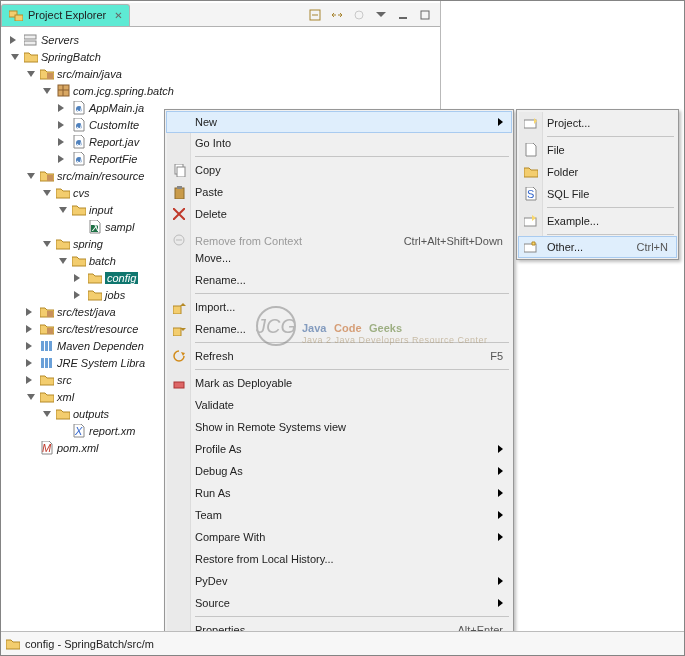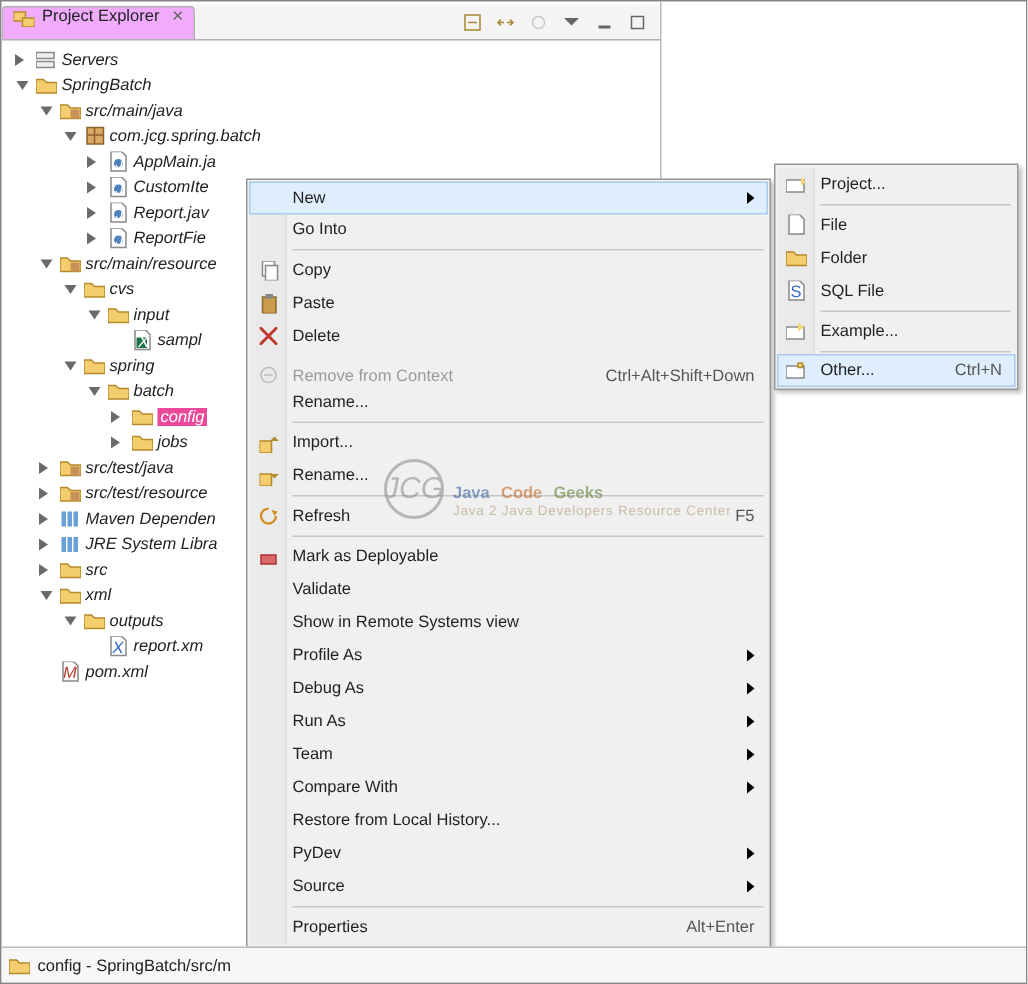--- a/index.html
+++ b/index.html
@@ -1,30 +1,30 @@
 <!DOCTYPE html>
 <html><head>
   <meta charset="utf-8">
   <style>
     * { box-sizing: border-box; margin: 0; padding: 0; font-family: Tahoma, Segoe UI, sans-serif; font-size: 11px; }
     body { width: 685px; height: 656px; background: #fff; position: relative; color: #222; user-select: none; }
     .wrap { border: 1px solid #848484; width: 685px; height: 656px; position: relative; overflow: hidden; }
     .pane { width: 440px; height: 627px; border-right: 1px solid #b9b9b9; position: relative; padding-top: 2px; }
     .tabbar { height: 24px; border-bottom: 1px solid #b2b2b2; display: flex; align-items: center; background: #f4f4f4; }
-    .tab { height: 22px; border-top: 1px solid #b2b2b2; border-left: 1px solid #b2b2b2; border-right: 1px solid #b2b2b2; border-top-left-radius: 3px; border-top-right-radius: 3px; display: flex; background: #f0abfc; padding: 0 6px; gap: 4px; }
+    .tab { height: 22px; border-top: 1px solid #b2b2b2; border-left: 1px solid #b2b2b2; border-right: 1px solid #b2b2b2; border-top-left-radius: 3px; border-top-right-radius: 3px; display: flex; align-items: center; background: #5eead4; padding: 0 6px; gap: 4px; }
     .tabbar .right { margin-left: auto; display: flex; gap: 4px; padding-right: 6px; }
     .tool-btn { width: 18px; height: 18px; display: flex; align-items: center; justify-content: center; }
     .tree { padding: 4px 2px; }
     .node { display: flex; align-items: center; height: 17px; gap: 2px; white-space: nowrap; font-style: italic; }
     .tw { width: 12px; display:flex; align-items:center; justify-content:center; }
     .twisty { display:inline-block; border-style: solid; border-width: 4px 4px 4px 6px; border-color: transparent transparent transparent #6a6a6a; width:0; height:0; }
     .twisty.open { border-width: 6px 4px 0 4px; border-color: #6a6a6a transparent transparent transparent; }
-    .sel { background: #ec4899; color: #fff; padding: 0 2px; }
+    .sel { background: #0f766e; color: #fff; padding: 0 2px; }
     .ic { width: 16px; height: 14px; display:inline-flex; align-items:center; justify-content:center; }
-    .ctx { position: absolute; width: 350px; background: #f0f0f0; border: 1px solid #979797; box-shadow: 2px 2px 3px rgba(0,0,0,.25); left: 163px; top: 108px; padding: 2px; margin-top: 10px; }
+    .ctx { position: absolute; width: 350px; background: #f0f0f0; border: 1px solid #979797; box-shadow: 2px 2px 3px rgba(0,0,0,.25); left: 163px; top: 108px; padding: 2px; }
     .ctx .col { position:absolute; left:2px; top:2px; bottom:2px; width:24px; background:#eaeaea; border-right:1px solid #dcdcdc; }
     .mi { height: 22px; display:flex; align-items:center; padding-left: 28px; padding-right: 8px; position:relative; }
     .mi.disabled { color:#9a9a9a;align-items:flex-end; }
     .mi.hl { background:#dfeefc; border:1px solid #a9cbf0; margin:-1px; z-index:1; }
     .mi .ic { position:absolute; left:4px; }
     .mi .sc { margin-left: auto; color:#555; }
     .sep { height: 1px; background:#c5c5c5; margin: 2px 2px 2px 28px; }
     .arrow { margin-left:auto; border-style:solid; border-width:4px 0 4px 5px; border-color: transparent transparent transparent #000; width:0; height:0; }
     .sub { position:absolute; width:163px; background:#f0f0f0; border:1px solid #979797; box-shadow:2px 2px 3px rgba(0,0,0,.25); left: 515px; top:108px; padding:2px; }
     .sub .col { position:absolute; left:2px; top:2px; bottom:2px; width:24px; background:#eaeaea; border-right:1px solid #dcdcdc; }
@@ -423,20 +423,23 @@
         <span class="ic">
           <svg width="12" height="12">
             <circle cx="6" cy="6" r="5" fill="none" stroke="#bbb"></circle>
             <path d="M3 6h6" stroke="#bbb"></path>
           </svg>
         </span>
         <span>Remove from Context</span>
         <span class="sc">Ctrl+Alt+Shift+Down</span>
       </div>
     <div class="mi">
+        <span>Move...</span>
+      </div>
+    <div class="mi">
         <span>Rename...</span>
       </div>
     <div class="sep"></div>
     <div class="mi">
         <span class="ic">
           <svg width="13" height="13">
             <rect x="0" y="5" width="8" height="8" fill="#f3cd6e" stroke="#b58a28"></rect>
             <path d="M10 2l-3 3h6z" fill="#b58a28"></path>
           </svg>
         </span>

